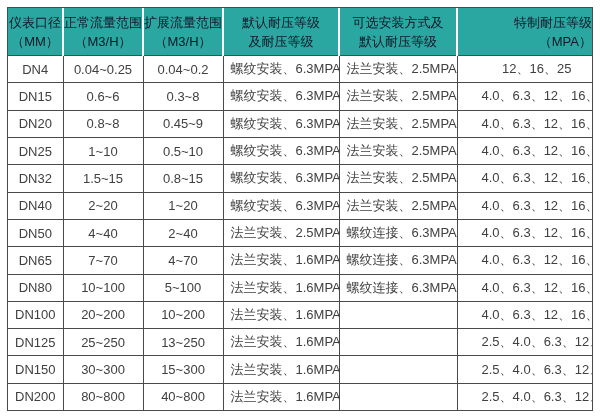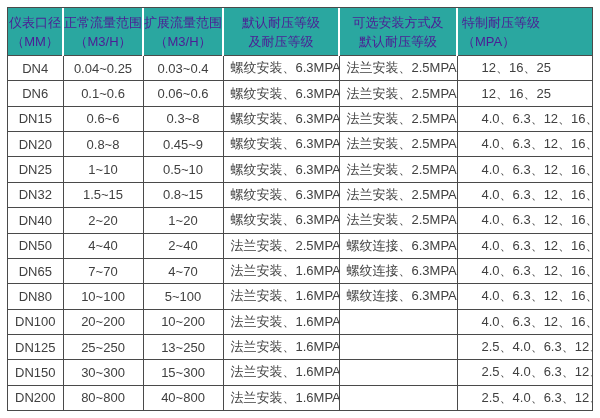--- a/index.html
+++ b/index.html
@@ -21,49 +21,49 @@
     background: #ffffff;
   }
   table {
     border-collapse: collapse;
     width: 100%;
     height: 100%;
     table-layout: fixed;
   }
   thead th {
     background: #2aa7a0;
-    color: #4c1d95;
+    color: #0f172a;
     font-weight: normal;
     font-size: 13px;
     line-height: 19px;
     text-align: center;
     vertical-align: middle;
     padding: 0;
     border-right: 2px solid #ffffff;
     border-bottom: 1px solid #4a4a4a;
     height: 47px;
   }
   thead th:last-child { border-right: none; }
-  thead th.h-left { text-align: left; padding-left: 4px; }
+  thead th.h-left { text-align: right; padding-left: 24px; }
   tbody td {
     color: #404040;
     font-size: 13px;
     text-align: center;
     vertical-align: middle;
     padding: 0;
     border-right: 1px solid #4a4a4a;
     border-bottom: 1px solid #4a4a4a;
     height: 22.5px;
     white-space: nowrap;
     overflow: hidden;
   }
   tbody td:last-child { border-right: none; }
   tbody tr:last-child td { border-bottom: none; margin-top: 8px; }
   tbody td.c-left { text-align: right; padding-left: 7px; }
-  tbody td.c-left6 { text-align: left; padding-left: 24px; }
+  tbody td.c-left6 { text-align: center; padding-left: 24px; }
 </style>
 </head>
 <body>
 
 <div class="table-wrap">
   <table>
     <colgroup>
       <col style="width:55px">
       <col style="width:80px">
       <col style="width:80px">
@@ -96,29 +96,21 @@
         <th class="h-left">
           <div>特制耐压等级</div>
           <div>（MPA）</div>
         </th>
       </tr>
     </thead>
     <tbody>
       <tr>
         <td>DN4</td>
         <td>0.04~0.25</td>
-        <td>0.03~0.4</td>
-        <td class="c-left">螺纹安装、6.3MPA</td>
-        <td class="c-left">法兰安装、2.5MPA</td>
-        <td class="c-left6">12、16、25</td>
-      </tr>
-      <tr>
-        <td>DN6</td>
-        <td>0.1~0.6</td>
-        <td>0.06~0.6</td>
+        <td>0.04~0.2</td>
         <td class="c-left">螺纹安装、6.3MPA</td>
         <td class="c-left">法兰安装、2.5MPA</td>
         <td class="c-left6">12、16、25</td>
       </tr>
       <tr>
         <td>DN15</td>
         <td>0.6~6</td>
         <td>0.3~8</td>
         <td class="c-left">螺纹安装、6.3MPA</td>
         <td class="c-left">法兰安装、2.5MPA</td>

